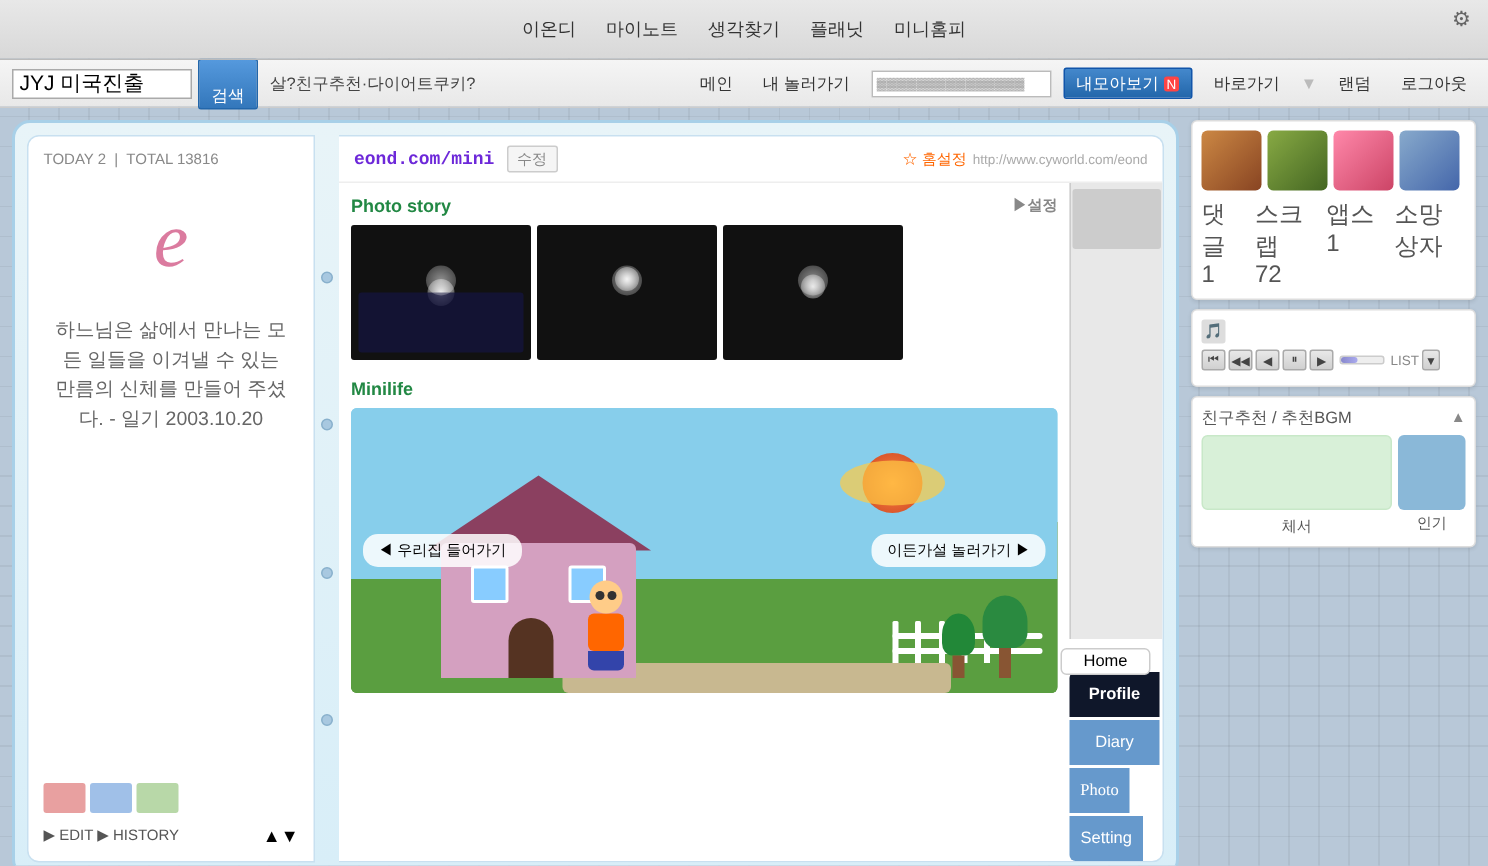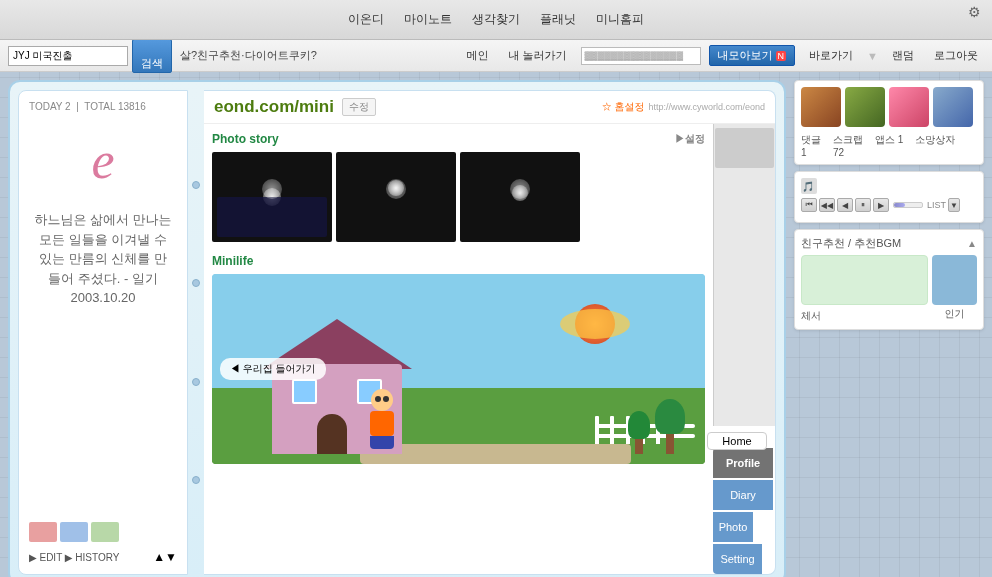--- a/index.html
+++ b/index.html
@@ -50,21 +50,21 @@
       align-items: center;
       padding: 0 8px;
       gap: 4px;
       border-bottom: 1px solid #ccc;
     }
     .search-input {
       width: 120px;
       height: 20px;
       border: 1px solid #aaa;
       padding: 0 4px;
-      font-size: 10px;
+      font-size: 14px;
       background: white;
     }
     .search-btn {
       height: 20px;
       padding: 16px 8px;
       background: linear-gradient(to bottom, #5599dd, #3377bb);
       color: white;
       border: 1px solid #2266aa;
       font-size: 11px;
       cursor: pointer;
@@ -127,21 +127,21 @@
       overflow: hidden;
     }
     .mini-panel-inner {
       display: flex;
       height: 100%;
       gap: 0;
     }
 
     
     .mini-left {
-      width: 170px;
+      width: 192px;
       background: white;
       border-radius: 8px 0 0 8px;
       border: 1px solid #c8e0f0;
       display: flex;
       flex-direction: column;
       align-items: center;
       padding: 10px;
       position: relative;
     }
     .mini-stats {
@@ -236,23 +236,24 @@
       flex-direction: column;
     }
     .mini-header {
       padding: 6px 10px;
       display: flex;
       align-items: center;
       gap: 8px;
       border-bottom: 1px solid #eee;
     }
     .mini-url {
-      font-size: 17px;
-      color: #4d7c0f;
+      font-size: 12px;
+      color: #6d28d9;
       font-weight: bold;
+      font-family: Liberation Mono, monospace;
     }
     .edit-url-btn {
       font-size: 10px;
       color: #888;
       border: 1px solid #ccc;
       background: #f5f5f5;
       padding: 1px 6px;
       cursor: pointer;
       border-radius: 2px;
     }
@@ -532,21 +533,21 @@
       height: 30px;
       background: #6699cc;
       color: white;
       border: none;
       font-size: 11px;
       cursor: pointer;
       text-align: center;
       line-height: 30px;
     }
     .side-nav-btn.active {
-      background: #737373;
+      background: #0f172a;
       font-weight: bold;
     }
     .side-nav-btn:first-child { border-radius: 4px 0 0 4px; }
     .side-nav-btn:last-child { border-radius: 0 0 0 4px; }
 
     
     .right-panel {
       width: 190px;
       display: flex;
       flex-direction: column;
@@ -590,21 +591,21 @@
       border-radius: 4px;
       overflow: hidden;
     }
     .avatar-1 { background: linear-gradient(135deg, #cc8844, #884422); }
     .avatar-2 { background: linear-gradient(135deg, #88aa44, #446622); }
     .avatar-3 { background: linear-gradient(135deg, #ff88aa, #cc4466); }
     .avatar-4 { background: linear-gradient(135deg, #88aacc, #4466aa); }
 
     .friend-stats {
       margin-top: 6px;
-      font-size: 10px;
+      font-size: 16px;
       color: #555;
       display: flex;
       gap: 12px;
     }
     .stat-item { display: flex; flex-direction: column; }
 
     
     .media-panel {
       background: white;
       border: 1px solid #ddd;
@@ -902,33 +903,34 @@
                   <div class="fence-rail"></div>
                   <div class="fence-rail2"></div>
                   <div class="fence-post"></div>
                   <div class="fence-post"></div>
                   <div class="fence-post"></div>
                   <div class="fence-post"></div>
                   <div class="fence-post"></div>
                 </div>
 
                 <button class="minilife-btn-left">◀ 우리집 들어가기</button>
+                <button class="minilife-btn-right">이든가설 놀러가기 ▶</button>
               </div>
             </div>
           </div>
 
           <div style="position:absolute;right:0;top:0;bottom:0;display:flex;flex-direction:column;width:62px;">
             <div style="flex:1;background:#e8e8e8;border-left:1px solid #ccc;position:relative;">
               <div style="position:absolute;top:4px;left:0;right:0;height:40px;background:#ccc;border-radius:2px;margin:0 1px;"></div>
             </div>
             <div class="side-nav" style="position:relative;transform:none;top:0;right:0;">
               <button class="home-btn" style="position:relative;margin-bottom:2px;width:60px;">Home</button>
               <button class="side-nav-btn active" style="width:60px;border-radius:4px 0 0 0;">Profile</button>
               <button class="side-nav-btn" style="width:60px;">Diary</button>
-              <button class="side-nav-btn" style="width:40px;">Photo</button>
+              <button class="side-nav-btn" style="width:40px;font-family:Liberation Serif, serif;">Photo</button>
               <button class="side-nav-btn" style="width:49px;border-radius:0 0 0 4px;">Setting</button>
             </div>
           </div>
         </div>
       </div>
     </div>
   </div>
 
   <div class="right-panel">
 
@@ -976,21 +978,21 @@
     </div>
 
     <div class="gift-panel">
       <div class="gift-title">
         <span>친구추천 / 추천BGM</span>
         <span class="gift-expand">▲</span>
       </div>
       <div class="gift-content">
         <div style="flex:1;display:flex;flex-direction:column;gap:4px;">
           <div class="gift-item" style="background:#d8f0d8;height:50px;"></div>
-          <div style="font-size:10px;color:#555;">체서</div>
+          <div style="font-size:10px;color:#555;text-align:center;">체서</div>
         </div>
         <div style="display:flex;flex-direction:column;gap:2px;align-items:center;">
           <div class="gift-item-blue"></div>
           <div style="font-size:10px;color:#555;text-align:center;">인기</div>
         </div>
       </div>
     </div>
   </div>
 </div>
 

